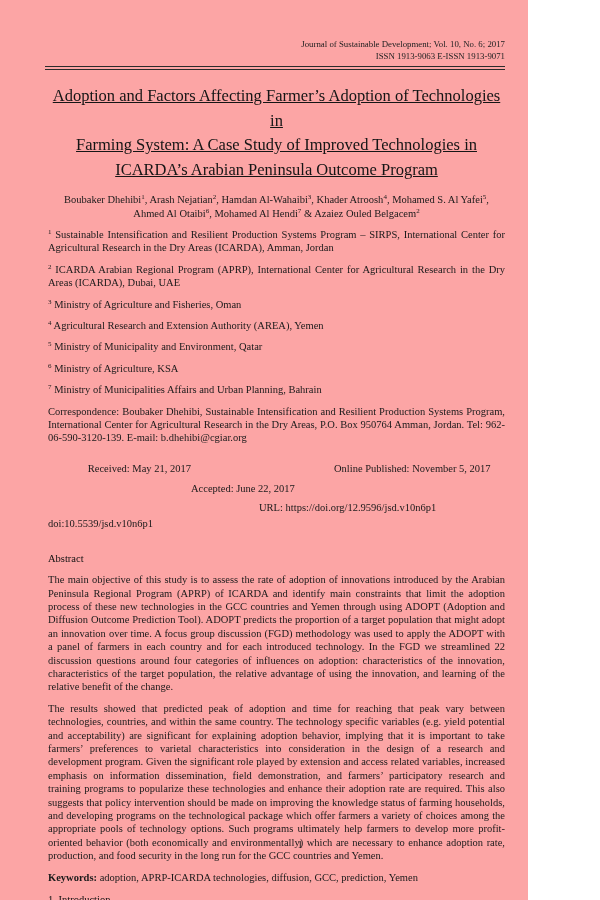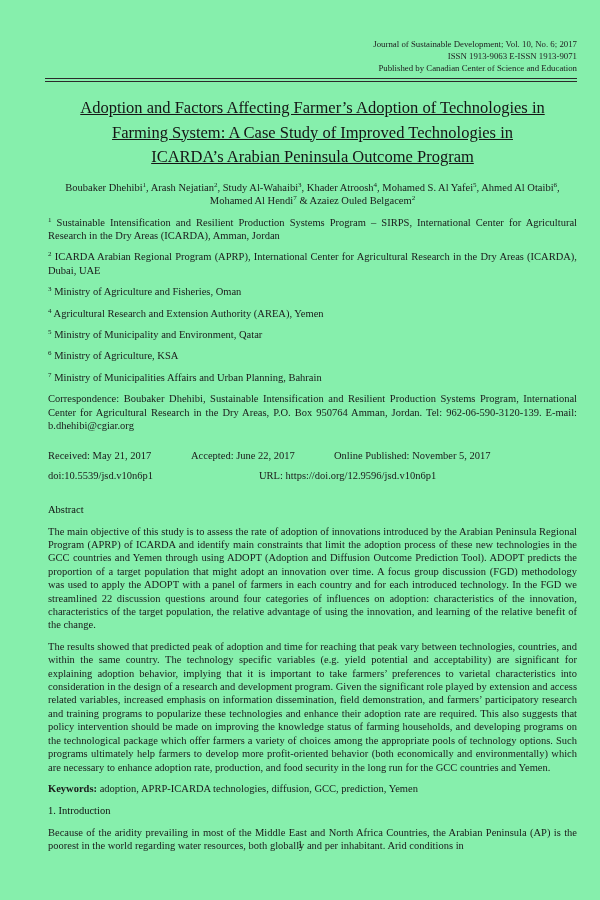--- a/index.html
+++ b/index.html
@@ -2,21 +2,21 @@
 <html><head>
 <meta charset="utf-8">
 <style>
   html, body { margin:0; padding:0; background:#ffffff; }
   body {
     width:600px; height:900px;
     font-family:"Liberation Serif", "DejaVu Serif", serif;
     color:#1a1a1a;
     -webkit-font-smoothing:antialiased;
   }
-  .page { position:relative; width:600px; height:900px; overflow:hidden; background:#86efac; }
+  .page { position:relative; width:528px; height:900px; overflow:hidden; background:#fca5a5; }
   .content { padding:38px 23px 0 48px; }
 
   .journal-header { text-align:right; font-size:8.8px; line-height:12px; color:#222; }
 
   .header-rule {
     margin-top:4px; margin-left:-3px;
     height:2px;
     border-top:1.7px solid #2b2b2b;
     border-bottom:0.9px solid #2b2b2b;
   }
@@ -27,56 +27,55 @@
   sup { font-size:7px; line-height:0; }
 
   .affiliations { margin-top:6px; }
   p.aff, p.body-text {
     margin:8px 0 0 0;
     font-size:10.5px; line-height:13.4px;
     text-align:justify;
   }
   .meta-block { margin-top:17px; font-size:10.5px; line-height:13.4px; }
   .meta-row { display:flex; }
-  .meta-row .m1 { width:143px; }
-  .meta-row .m2 { width:143px; }
+  .meta-row .m1 { width:143px;text-align:right; }
+  .meta-row .m2 { width:143px;margin-top:20px; }
   .meta-row2 { display:flex; margin-top:6px; }
-  .meta-row2 .m-doi { width:211px; }
+  .meta-row2 .m-doi { width:211px;margin-top:16px; }
 
   .section-heading { margin:21px 0 0 0; font-size:10.5px; line-height:13.4px; font-weight:normal; color:#111; }
   .abstract-p1 { margin-top:7px; }
   .abstract-p2 { margin-top:5px; }
   .keywords { margin-top:5px; }
   .keywords .kw-label { font-weight:bold; }
   .intro-heading { margin-top:9px; }
   .intro-p { margin-top:6px; }
 
   .page-number { position:absolute; top:839px; left:0; width:600px; text-align:center; font-size:10.5px; color:#1a1a1a; }
 </style>
 </head>
 <body>
 
 <div class="page">
   <div class="content">
 
     <div class="journal-header">
       <div>Journal of Sustainable Development; Vol. 10, No. 6; 2017</div>
       <div>ISSN 1913-9063 E-ISSN 1913-9071</div>
-      <div>Published by Canadian Center of Science and Education</div>
     </div>
 
     <div class="header-rule"></div>
 
     <div class="article-title">
       <div>Adoption and Factors Affecting Farmer’s Adoption of Technologies in</div>
       <div>Farming System: A Case Study of Improved Technologies in</div>
       <div>ICARDA’s Arabian Peninsula Outcome Program</div>
     </div>
 
-    <div class="authors"><span>Boubaker Dhehibi</span><sup>1</sup>, <span>Arash Nejatian</span><sup>2</sup>, <span>Study Al-Wahaibi</span><sup>3</sup>, <span>Khader Atroosh</span><sup>4</sup>, <span>Mohamed S. Al Yafei</span><sup>5</sup>, <span>Ahmed Al Otaibi</span><sup>6</sup>, <span>Mohamed Al Hendi</span><sup>7</sup> &amp; <span>Azaiez Ouled Belgacem</span><sup>2</sup></div>
+    <div class="authors"><span>Boubaker Dhehibi</span><sup>1</sup>, <span>Arash Nejatian</span><sup>2</sup>, <span>Hamdan Al-Wahaibi</span><sup>3</sup>, <span>Khader Atroosh</span><sup>4</sup>, <span>Mohamed S. Al Yafei</span><sup>5</sup>, <span>Ahmed Al Otaibi</span><sup>6</sup>, <span>Mohamed Al Hendi</span><sup>7</sup> &amp; <span>Azaiez Ouled Belgacem</span><sup>2</sup></div>
 
     <div class="affiliations">
         <p class="aff"><sup>1</sup> Sustainable Intensification and Resilient Production Systems Program – SIRPS, International Center for Agricultural Research in the Dry Areas (ICARDA), Amman, Jordan</p>
         <p class="aff"><sup>2</sup> ICARDA Arabian Regional Program (APRP), International Center for Agricultural Research in the Dry Areas (ICARDA), Dubai, UAE</p>
         <p class="aff"><sup>3</sup> Ministry of Agriculture and Fisheries, Oman</p>
         <p class="aff"><sup>4</sup> Agricultural Research and Extension Authority (AREA), Yemen</p>
         <p class="aff"><sup>5</sup> Ministry of Municipality and Environment, Qatar</p>
         <p class="aff"><sup>6</sup> Ministry of Agriculture, KSA</p>
         <p class="aff"><sup>7</sup> Ministry of Municipalities Affairs and Urban Planning, Bahrain</p>
       </div>

